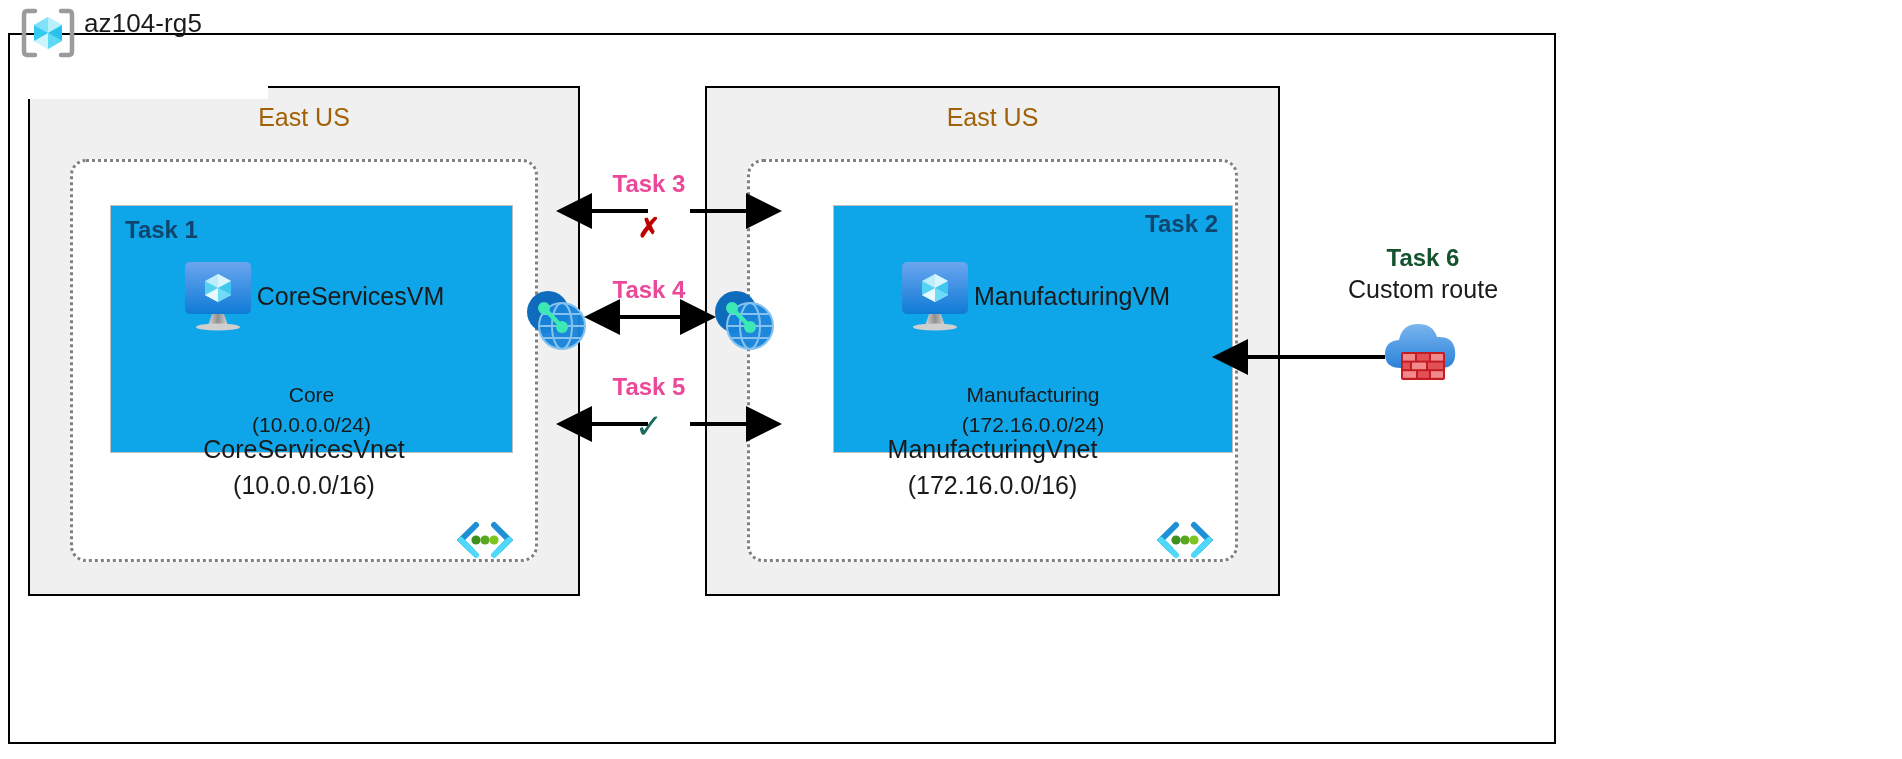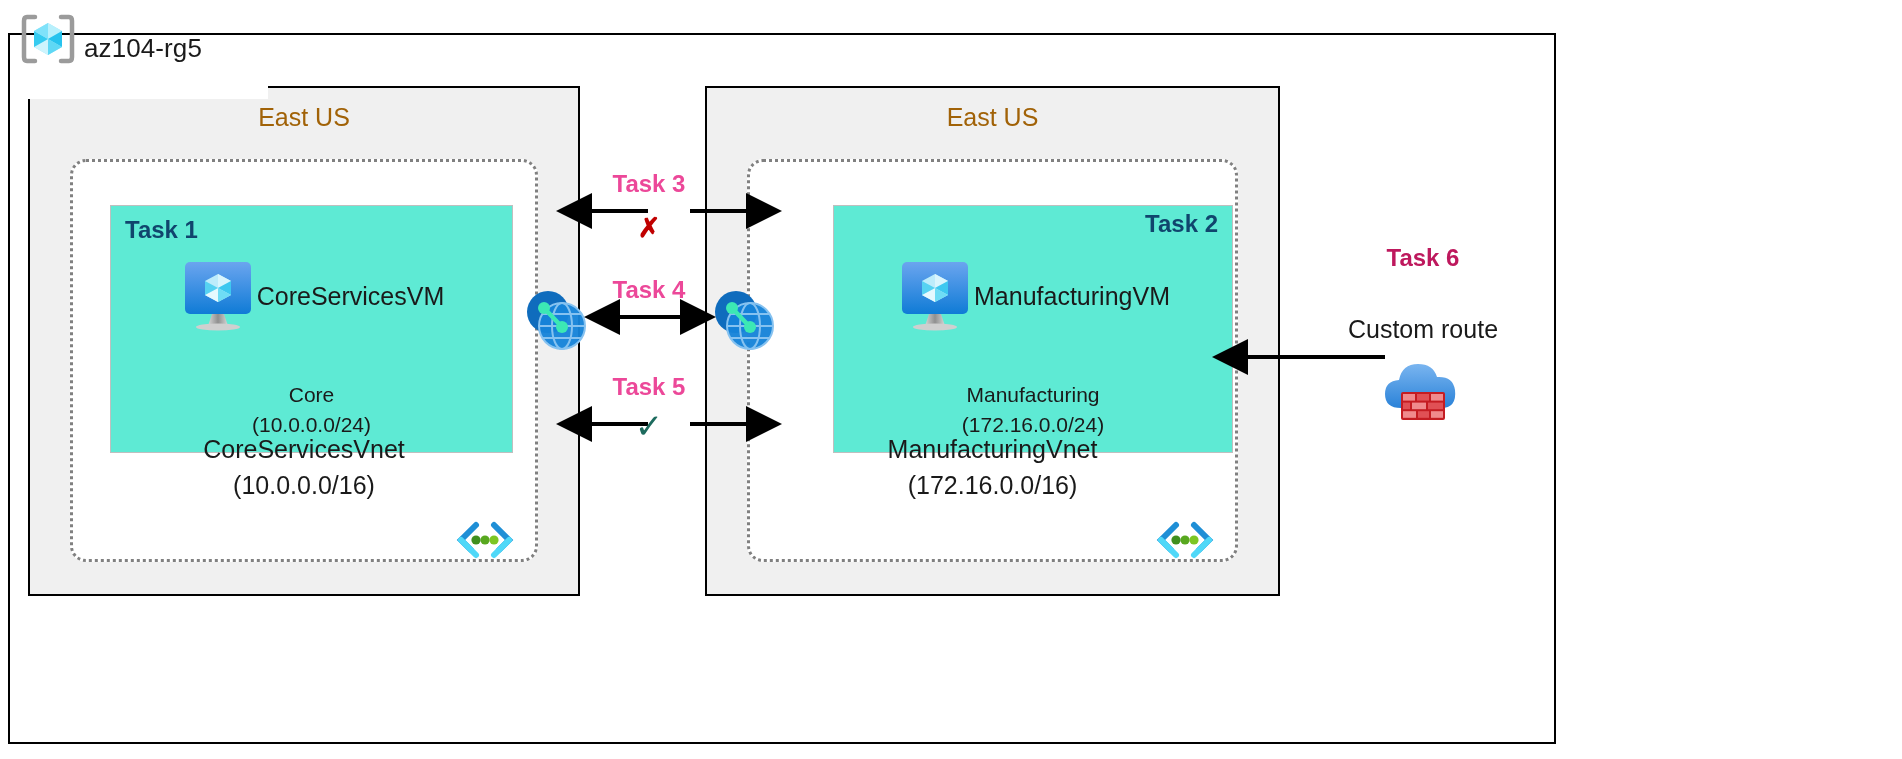--- a/index.html
+++ b/index.html
@@ -39,21 +39,21 @@
     height: 56px;
     background: #ffffff;
     z-index: 3;
   }
   .rg-header {
     position: absolute;
     left: 22px;
     top: 8px;
     height: 56px;
     display: flex;
-    align-items: flex-end;
+    align-items: flex-start;
     gap: 10px;
     z-index: 4;
   }
   .rg-name {
     font-size: 26px;
     color: #1a1a1a;
     white-space: nowrap;
     letter-spacing: .1px;
   }
 
@@ -101,21 +101,21 @@
     right: 18px;
     bottom: -2px;
     width: 64px;
     height: 42px;
   }
 
   
   .subnet {
     position: absolute;
     border: 1px solid #bfbfbf;
-    background: #5eead4;
+    background: #0ea5e9;
   }
   .subnet.left  { left: 37px;  top: 43px;  width: 403px; height: 248px; }
   .subnet.right { left: 83px;  top: 43px;  width: 400px; height: 248px; }
 
   .task-tag {
     position: absolute;
     font-size: 24px;
     font-weight: bold;
     color: #10456d;
     white-space: nowrap;
@@ -167,28 +167,27 @@
   .route-block {
     position: absolute;
     left: 1303px;
     top: 243px;
     width: 240px;
     text-align: center;
   }
   .route-title {
     font-size: 24px;
     font-weight: bold;
-    color: #be185d;
+    color: #14532d;
     line-height: 1.25;
   }
   .route-sub {
     font-size: 25px;
     color: #1a1a1a;
     line-height: 1.3;
-    margin-top: 40px;
   }
   .route-icon-wrap {
     margin-top: 6px;
     display: flex;
     justify-content: center;
   }
   .route-ip {
     margin-top: 6px;
     font-size: 25px;
     color: #1a1a1a;

